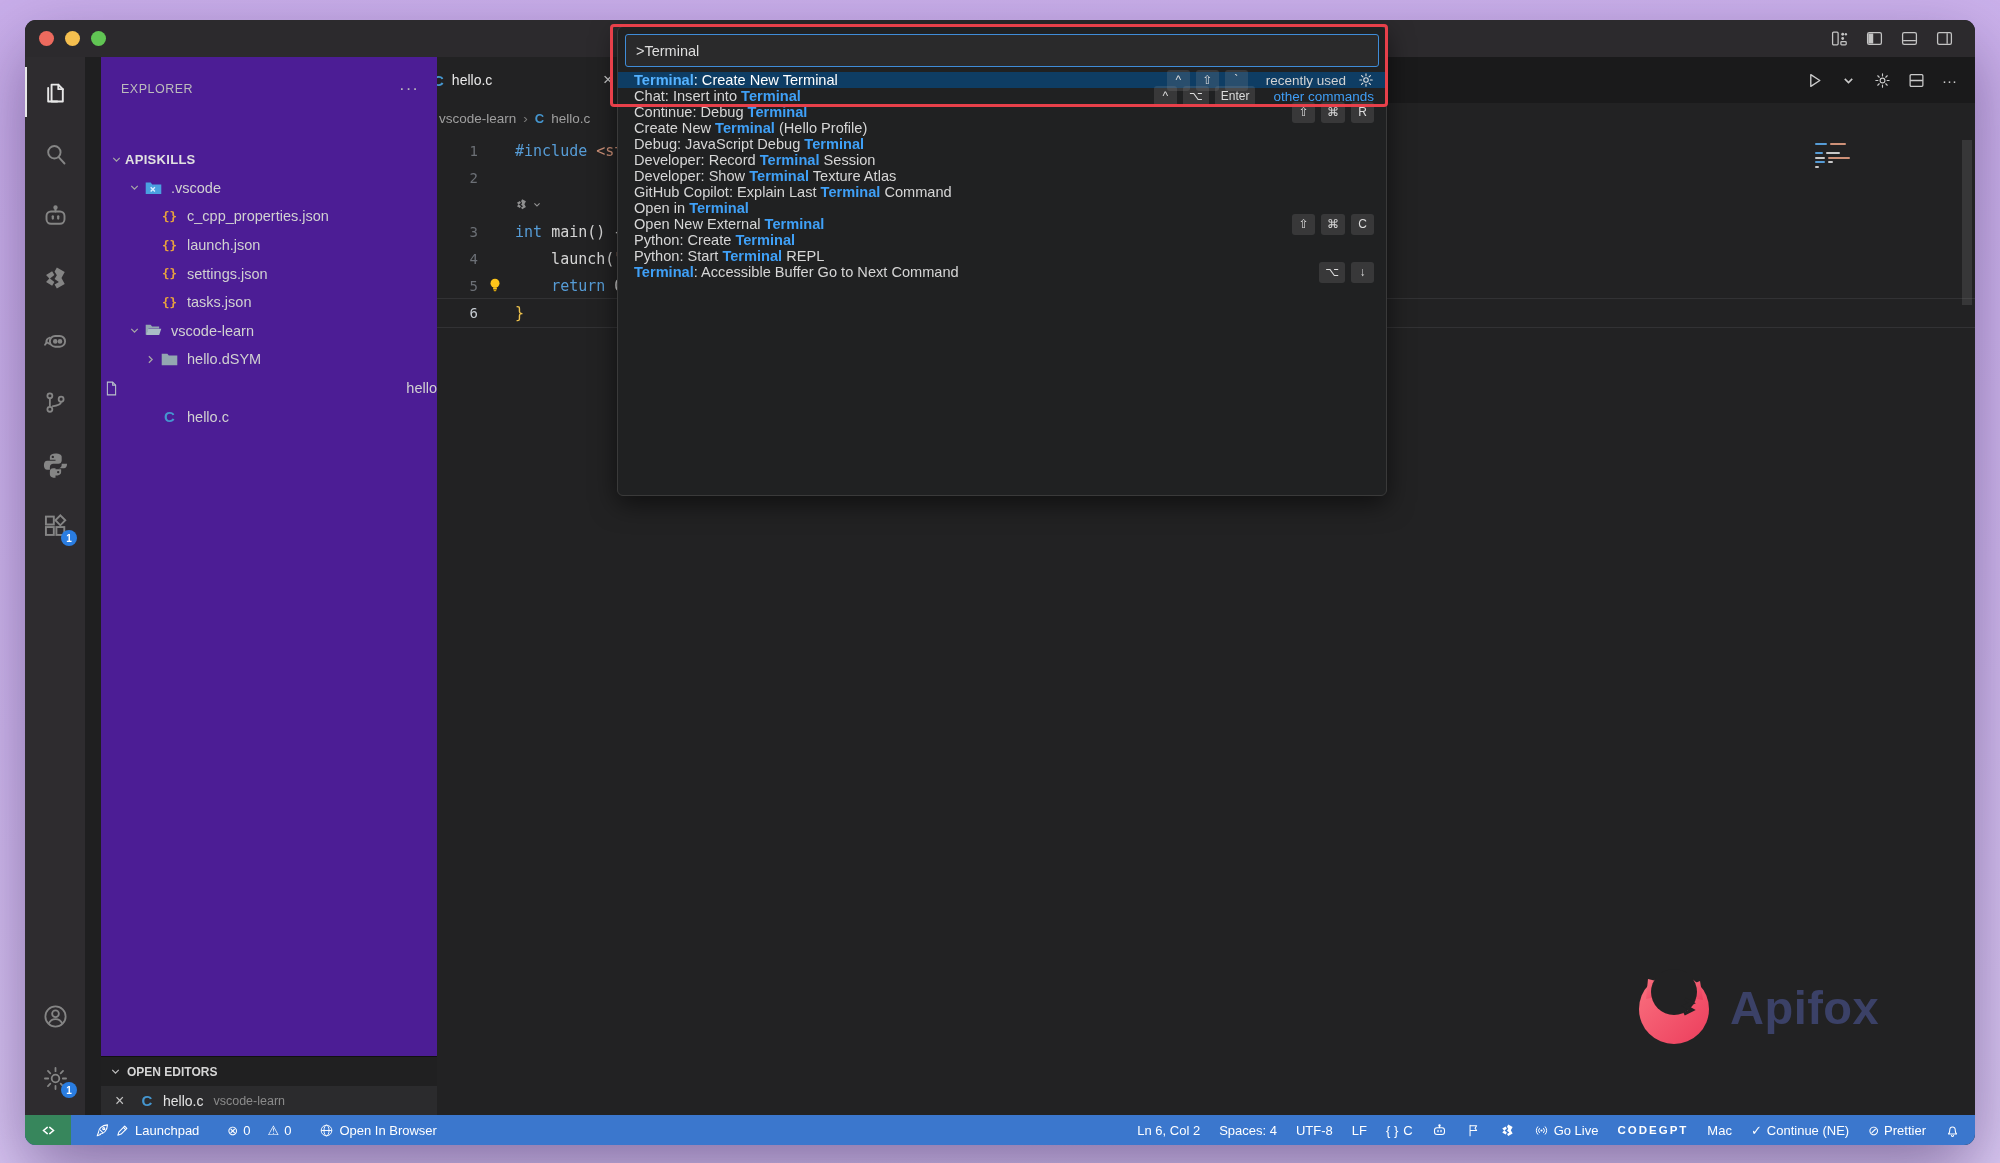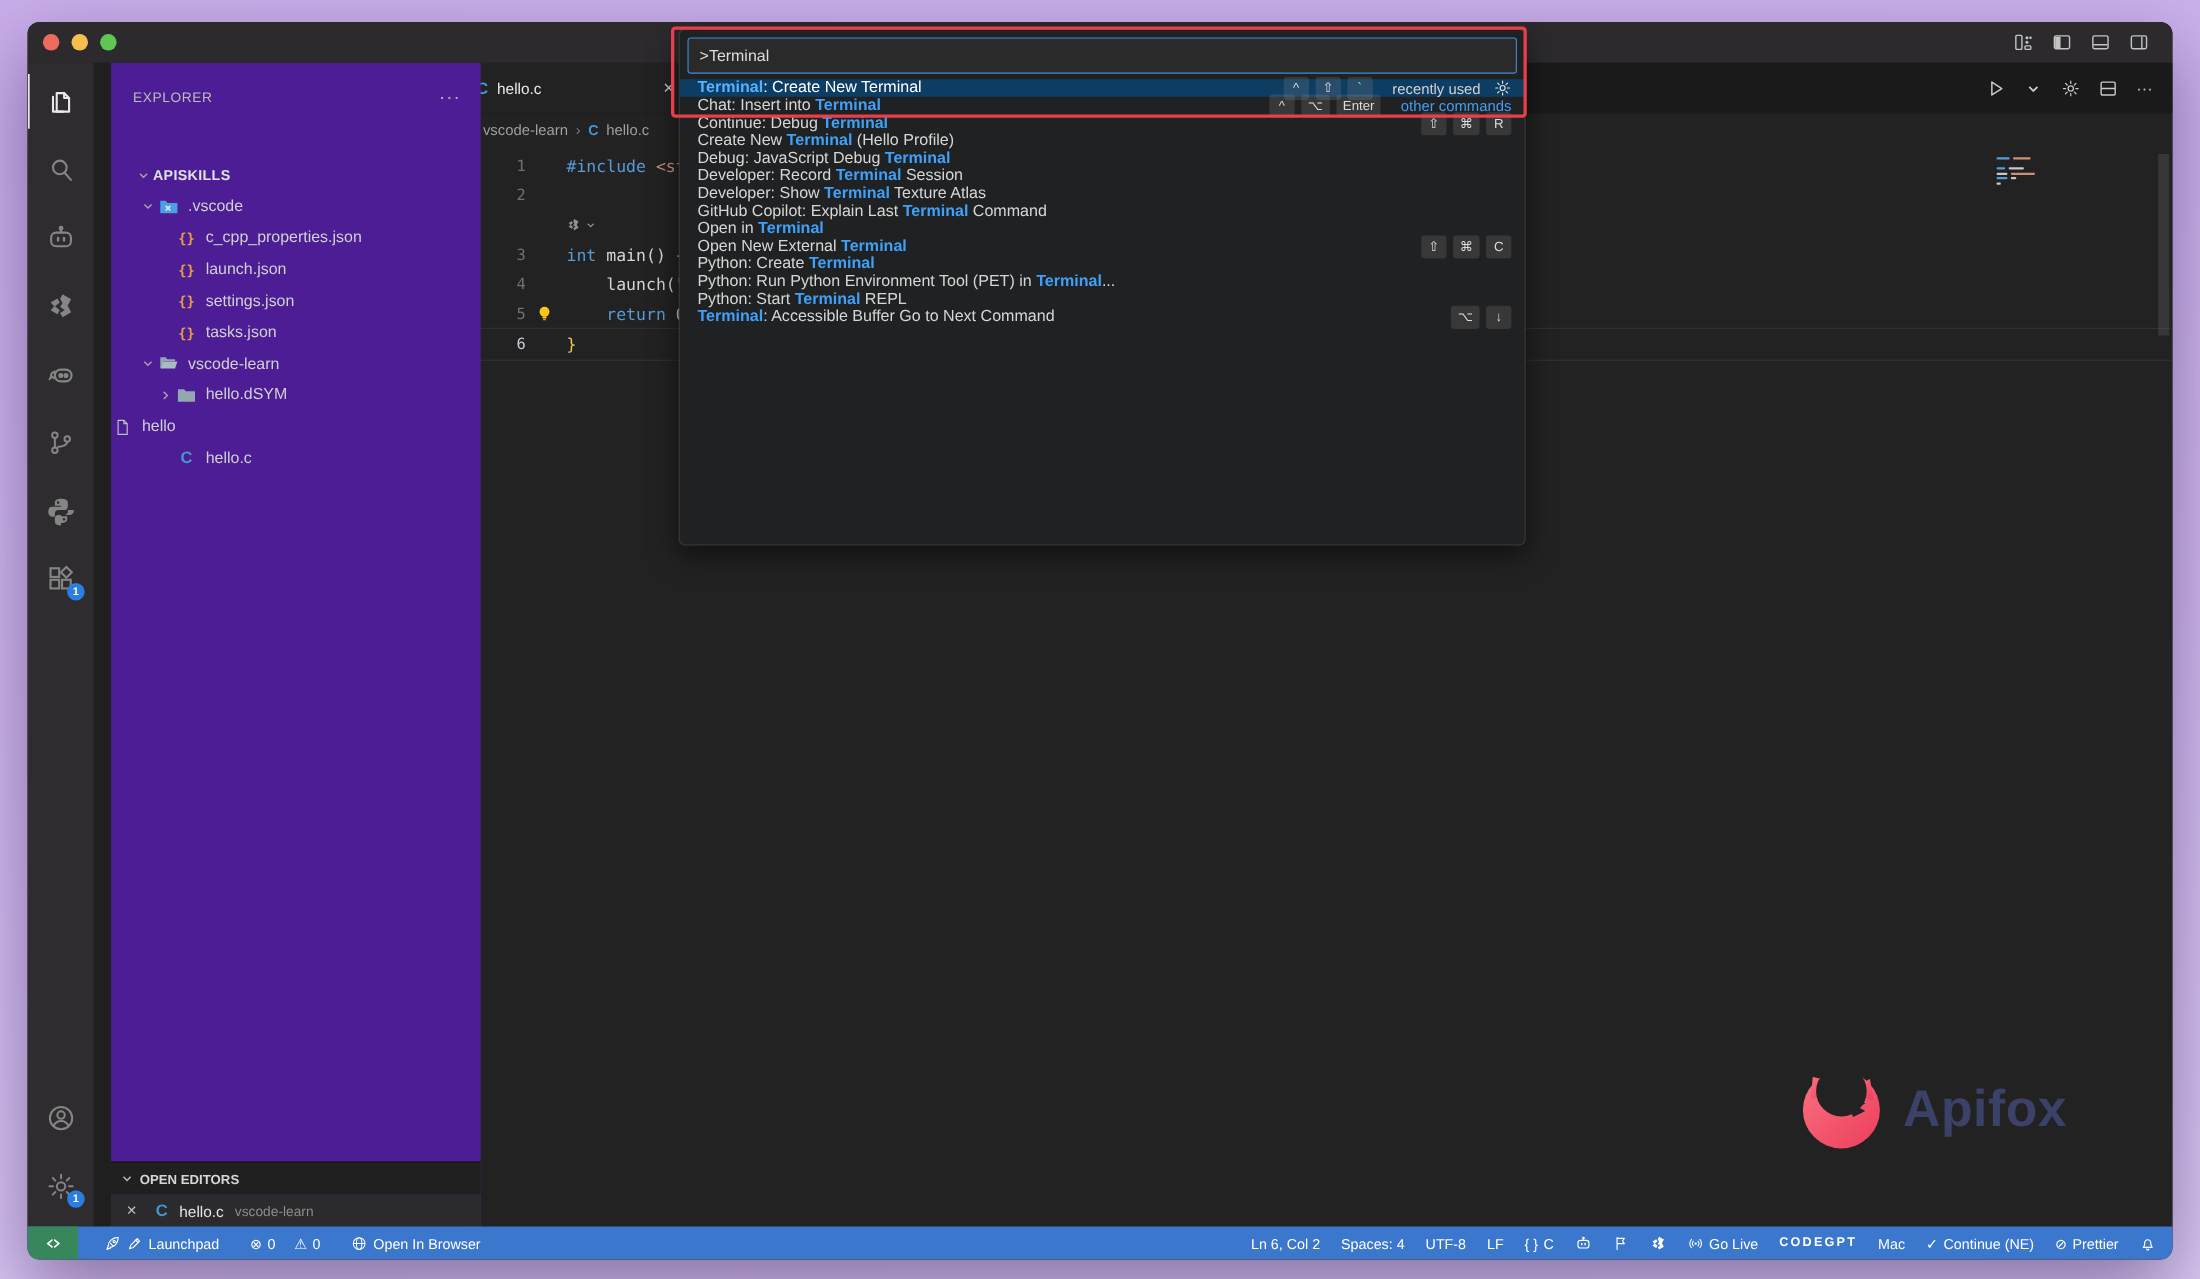--- a/index.html
+++ b/index.html
@@ -237,21 +237,21 @@
           <span class="badge">1</span>
         </div>
       </div>
 
     <div class="sidebar">
       <div class="sb-header">
         <span>EXPLORER</span>
         <span class="sb-more">···</span>
       </div>
       <div class="tree" id="file-tree">
-          <div class="trow" style="padding-left: 20px;">
+          <div class="trow" style="padding-left: 6px;">
             <span class="chev">
               <svg viewBox="0 0 16 16" fill="none" stroke="currentColor" stroke-width="1.6">
                 <path d="M4 6l4 4 4-4"></path>
               </svg>
             </span>
             <span class="root-label">APISKILLS</span>
           </div>
           <div class="trow" style="padding-left: 24px;">
             <span class="chev">
               <svg viewBox="0 0 16 16" fill="none" stroke="currentColor" stroke-width="1.6">
@@ -310,21 +310,21 @@
                 <path d="M6 4l4 4-4 4"></path>
               </svg>
             </span>
             <span class="ticon">
               <svg viewBox="0 0 24 20">
                 <path d="M1 2h8l2 2.5h12V18H1z" fill="#93a7b1"></path>
               </svg>
             </span>
             <span>hello.dSYM</span>
           </div>
-          <div class="trow" style="">
+          <div class="trow" style=" justify-content: space-between;">
             <span class="ticon">
               <svg viewBox="0 0 16 20" fill="none" stroke="#b9c4ca" stroke-width="1.4">
                 <path d="M2.5 1.5h7l4 4v13h-11z"></path>
                 <path d="M9.5 1.5v4h4"></path>
               </svg>
             </span>
             <span>hello</span>
           </div>
           <div class="trow" style="padding-left: 58px;">
             <span class="ticon">
@@ -656,23 +656,20 @@
             <span class="p-right">
               <span class="chip">⇧</span>
               <span class="chip">⌘</span>
               <span class="chip">C</span>
             </span>
           </div>
           <div class="p-row">
             <span><span>Python: Create </span><span class="hl">Terminal</span></span>
           </div>
           <div class="p-row">
-            <span><span>Python: Run Python Environment Tool (PET) in </span><span class="hl">Terminal</span><span>...</span></span>
-          </div>
-          <div class="p-row">
             <span><span>Python: Start </span><span class="hl">Terminal</span><span> REPL</span></span>
           </div>
           <div class="p-row">
             <span><span class="hl">Terminal</span><span>: Accessible Buffer Go to Next Command</span></span>
             <span class="p-right">
               <span class="chip">⌥</span>
               <span class="chip">↓</span>
             </span>
           </div>
         </div>

